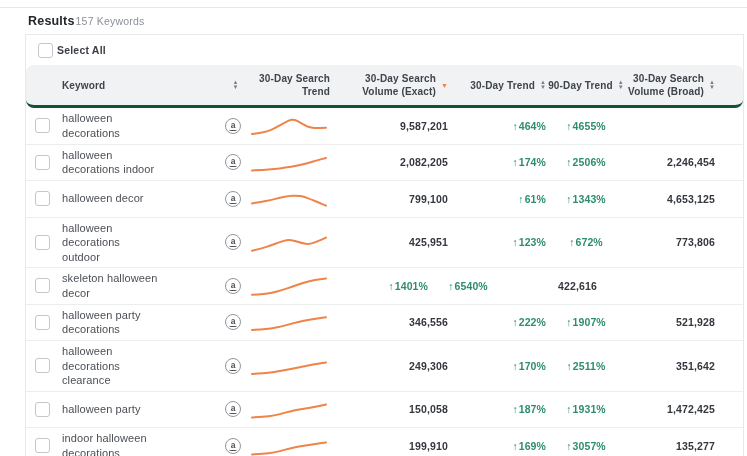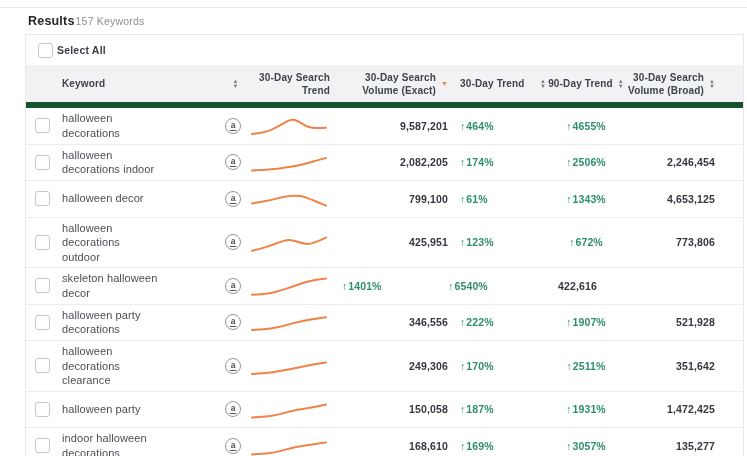--- a/index.html
+++ b/index.html
@@ -21,32 +21,32 @@
   .select-row { height:30px; display:flex; align-items:center; padding-left:12px; }
   .select-row .label { font-size:10.5px; font-weight:700; color:#3a3e44; margin-left:4px; letter-spacing:.2px; }
 
   .checkbox {
     width:15px; height:15px; background:#fff;
     border:1.5px solid #c3c7cc; border-radius:3px; display:inline-block; flex:0 0 auto;
   }
 
   .thead {
     display:flex; align-items:center; background:#f1f2f4;
-    min-height:43px; border-bottom:6px solid #14532d;
-    font-size:10px; font-weight:700; color:#3f434a; letter-spacing:.15px;
+    min-height:43px; border-bottom:3px solid #14532d;
+    font-size:10px; font-weight:700; color:#3f434a; letter-spacing:.15px;border-radius:8px;
   }
   .thead .hdr-text { line-height:1.3; }
 
   .cell { display:flex; align-items:center; }
   .c-check { width:32px;  justify-content:center; }
   .c-kw    { width:158px; padding-left:4px; }
   .c-icon  { width:34px;  justify-content:center; }
   .c-spark { width:92px;  padding-right:10px; text-align:right; }
   .c-exact { width:118px; justify-content:flex-end; padding-right:12px; text-align:right; }
-  .c-t30   { width:86px;  justify-content:space-between; text-align:center;gap:8px; }
+  .c-t30   { width:86px;  justify-content:flex-end; text-align:center; }
   .c-t90   { width:80px;  justify-content:center; text-align:center; }
   .c-broad { width:117px; justify-content:flex-end; padding-right:28px; text-align:right; }
 
   .sorter { display:flex; flex-direction:column; margin-left:5px; color:#7b8086; }
   .sorter span { font-size:6px; line-height:5px; }
   .sort-desc-active { color:var(--accent-orange); font-size:7px; margin-left:5px; }
 
   .row {
     display:flex; align-items:center; min-height:36.5px;
     border-bottom:1px solid #eceded; padding:3px 0;
@@ -416,21 +416,21 @@
         <i class="amz-a">a</i>
             <i class="amz-smile"></i>
       </span>
     </div>
     <div class="cell c-spark">
       <svg class="spark-svg" width="78" height="26" viewBox="0 0 78 26">
             <path d="M2.0 21.4 Q13.1 20.9 18.6 20.3 Q24.2 19.6 29.8 18.1 Q35.3 16.5 40.9 15.2 Q46.4 13.9 52.0 13.0 Q57.5 12.1 62.3 11.5 Q67.1 10.8 71.6 10.1 L76.0 9.5"></path>
           </svg>
     </div>
     <div class="cell c-exact">
-      <span class="num">168,610</span>
+      <span class="num">199,910</span>
     </div>
     <div class="cell c-t30">
       <span class="trend"><i class="up">↑</i><b>169%</b></span>
     </div>
     <div class="cell c-t90">
       <span class="trend"><i class="up">↑</i><b>3057%</b></span>
     </div>
     <div class="cell c-broad">
       <span class="num">135,277</span>
     </div>

